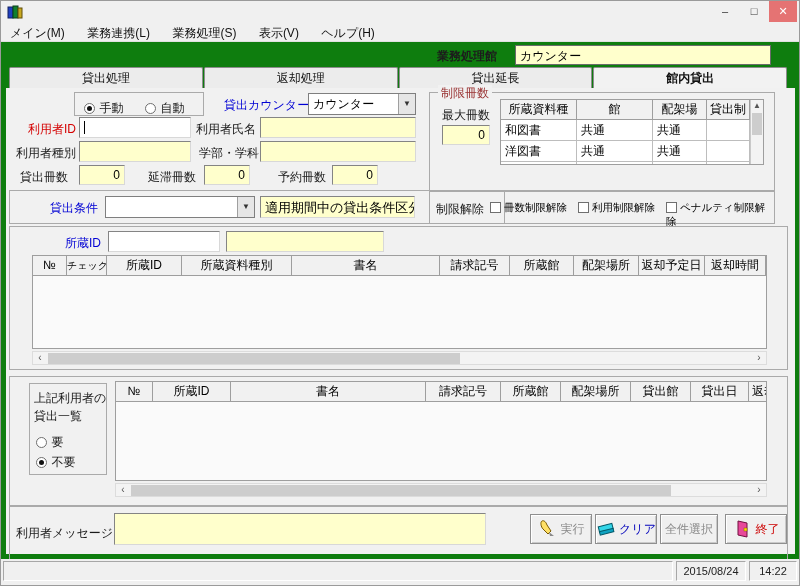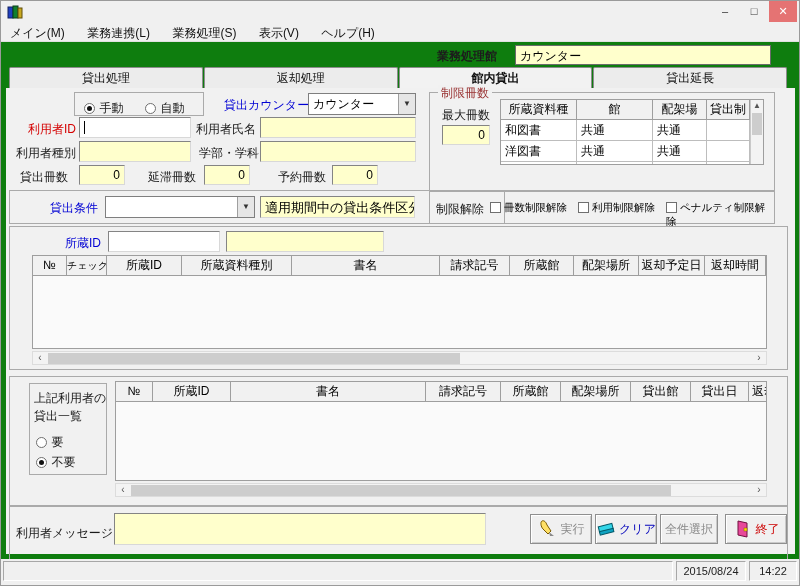--- a/index.html
+++ b/index.html
@@ -82,22 +82,22 @@
     <span class="menuitem">ヘルプ(H)</span>
   </div>
 
   <div class="greenzone">
     <span class="abs lbl" style="left:436px;top:6px;font-weight:bold;color:#1c1c1c">業務処理館</span>
     <div class="office-field">カウンター</div>
 
     <div class="tabs">
       <div class="tab">貸出処理</div>
       <div class="tab">返却処理</div>
+      <div class="tab">貸出延長</div>
       <div class="tab active">館内貸出</div>
-      <div class="tab">貸出延長</div>
     </div>
 
     <div class="panel">
 
       <div class="gbox" style="left:68px;top:4px;width:130px;height:24px">
         <span class="abs" style="left:9px;top:5px"><span class="radio sel"></span> <span class="lbl">手動</span></span>
         <span class="abs" style="left:70px;top:5px"><span class="radio"></span> <span class="lbl">自動</span></span>
       </div>
 
       <span class="abs lbl blue" style="left:218px;top:9px">貸出カウンター</span>

